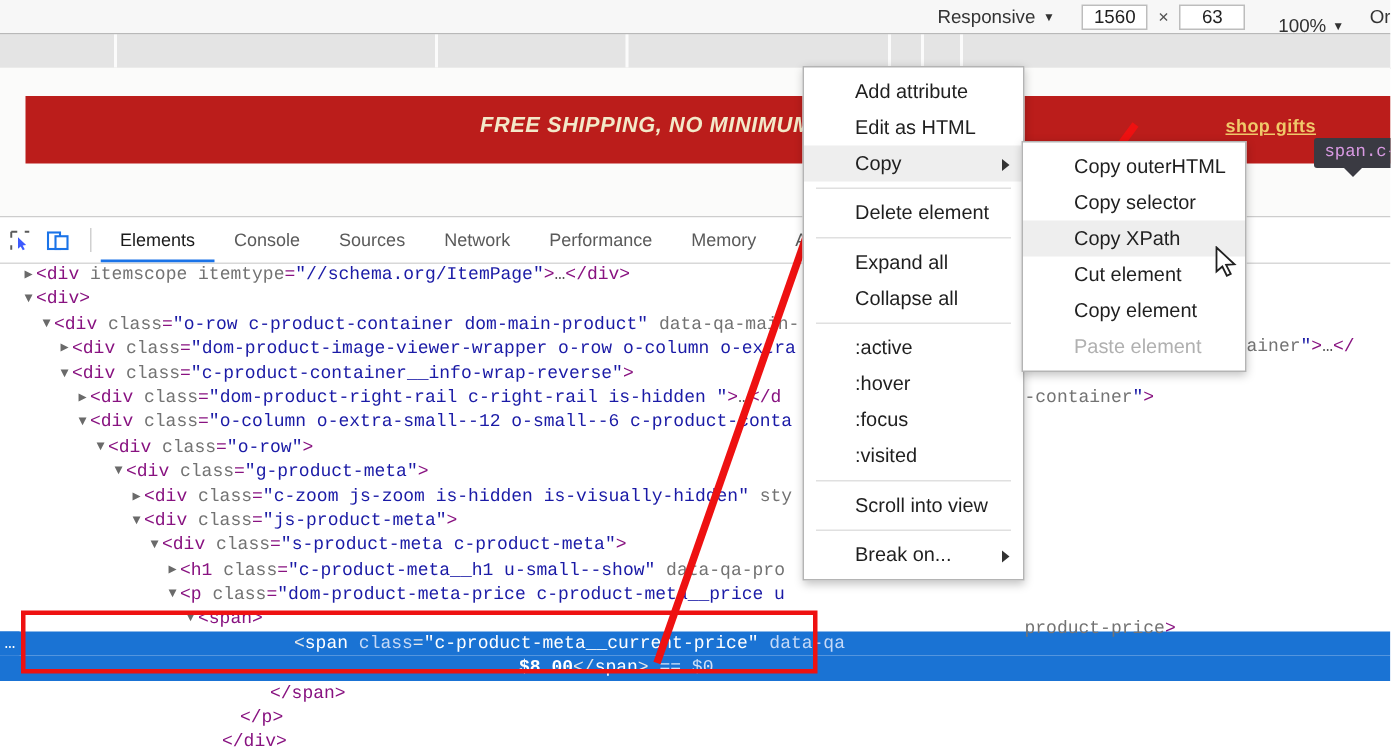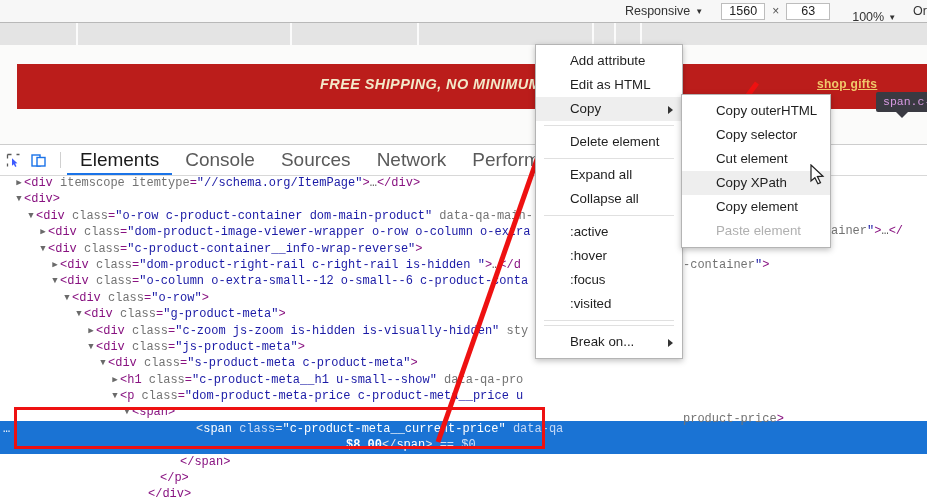--- a/index.html
+++ b/index.html
@@ -79,21 +79,21 @@
     position:relative;height:30px;border-bottom:1px solid #d8d8d8;
     display:flex;align-items:center;background:#fff;
   }
   .dt-icon{
     width:26px;height:24px;display:flex;align-items:center;justify-content:center;
   }
   .dt-icon svg{display:block;}
   .dt-sep{width:1px;height:16px;background:#d0d0d0;margin:0 6px 0 8px;}
   .dt-tabs{display:flex;align-items:center;height:30px;overflow:hidden;}
   .dt-tab{
-    padding:0 13px;height:30px;line-height:30px;font-size:19px;color:#5a5a5a;
+    padding:0 13px;height:30px;line-height:30px;font-size:12px;color:#5a5a5a;
     white-space:nowrap;box-sizing:border-box;
   }
   .dt-tab.active{color:#1a1a1a;border-bottom:2px solid #1a73e8;}
 
   
   .dom{
     position:absolute;left:0;top:30px;right:0;bottom:0;
     font-family:"Liberation Mono",monospace;font-size:12px;line-height:16.4px;
     color:#222;overflow:hidden;white-space:nowrap;
   }
@@ -255,28 +255,29 @@
       <div class="ctx-item">Delete element</div>
       <div class="ctx-divider"></div>
       <div class="ctx-item">Expand all</div>
       <div class="ctx-item">Collapse all</div>
       <div class="ctx-divider"></div>
       <div class="ctx-item">:active</div>
       <div class="ctx-item">:hover</div>
       <div class="ctx-item">:focus</div>
       <div class="ctx-item">:visited</div>
       <div class="ctx-divider"></div>
+      <div class="ctx-item">Scroll into view</div>
       <div class="ctx-divider"></div>
       <div class="ctx-item">Break on...<span class="sub-arrow"></span></div>
     </div>
   <div class="ctx ctx-sub" id="ctx-sub">
       <div class="ctx-item">Copy outerHTML</div>
       <div class="ctx-item">Copy selector</div>
+      <div class="ctx-item hover">Copy XPath</div>
       <div class="ctx-item">Cut element</div>
-      <div class="ctx-item hover">Copy XPath</div>
       <div class="ctx-item">Copy element</div>
       <div class="ctx-item disabled">Paste element</div>
     </div>
 
   <svg class="cursor" width="16" height="22" viewBox="0 0 16 22">
     <path d="M1 1l12 11.2-5.6.4 3.1 6-2.6 1.2-3-6.1L1 17z" fill="#fff" stroke="#202020" stroke-width="1.2"></path>
   </svg>
 
   <div class="redbox" style="left:14px;top:407px;width:531px;height:42px;"></div>
 

